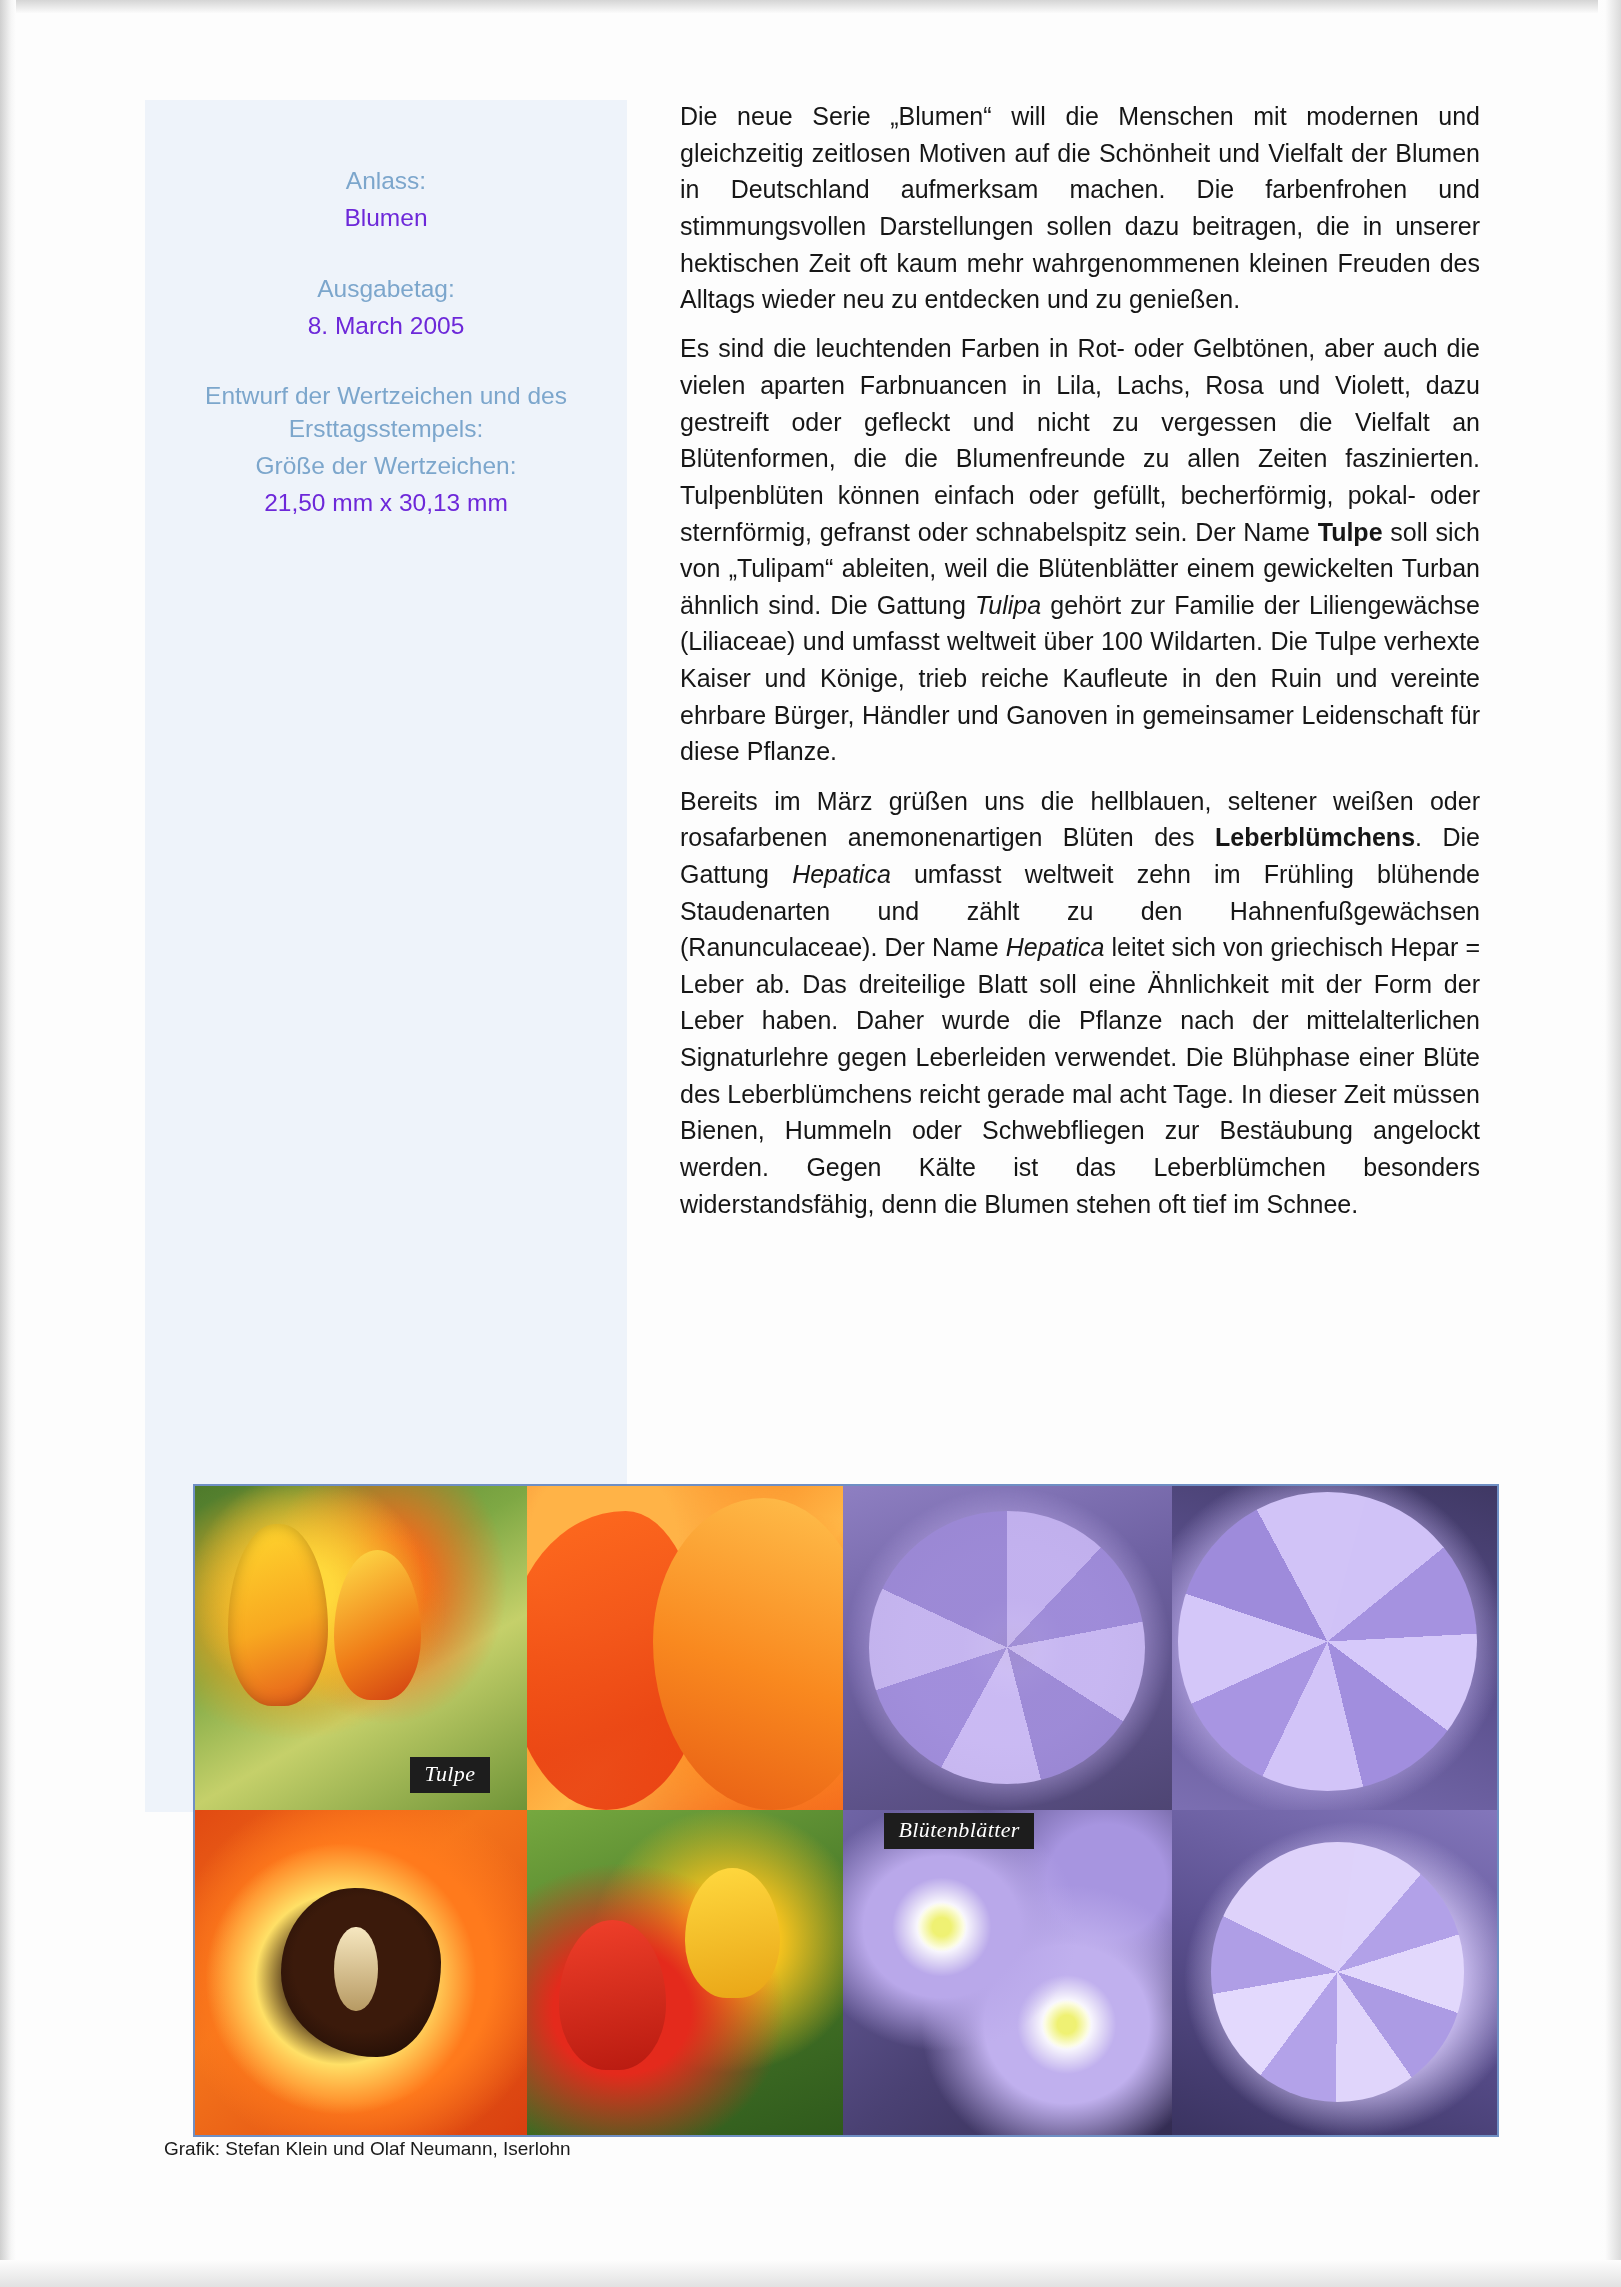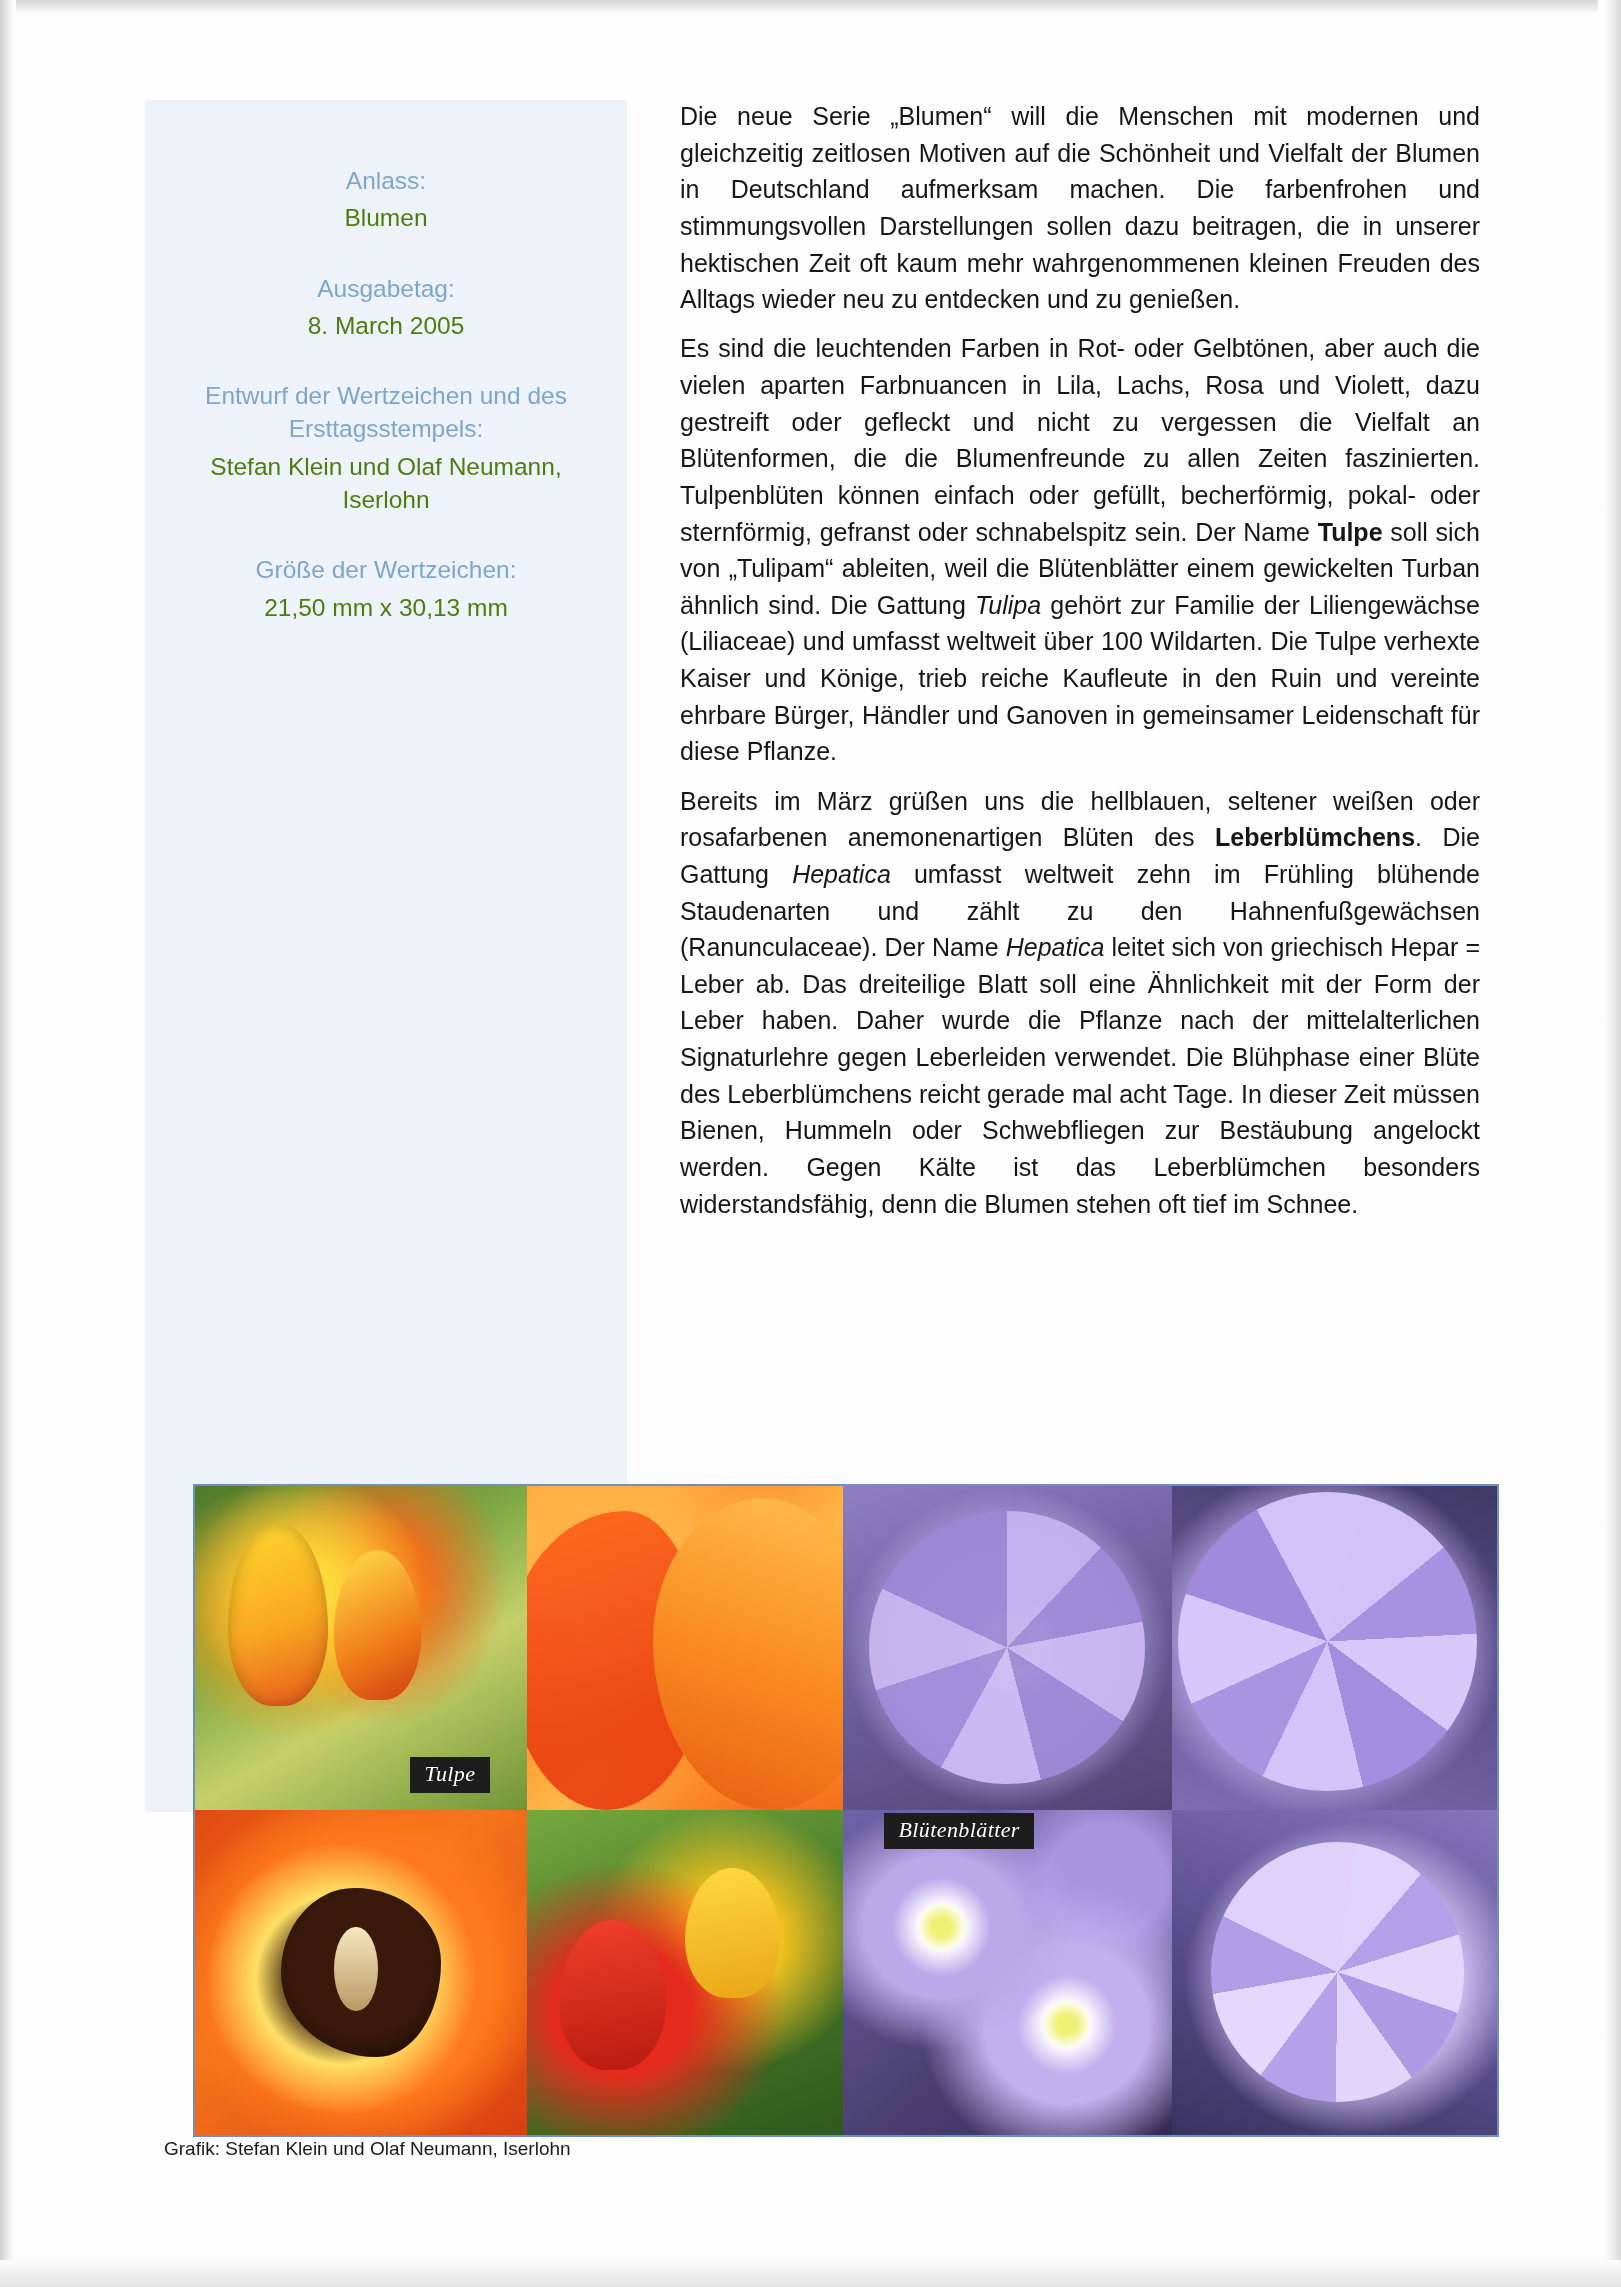--- a/index.html
+++ b/index.html
@@ -58,21 +58,21 @@
     text-align: center;
   }
   .field-label {
     color: #7ca6cc;
     font-size: 24.5px;
     line-height: 1.34;
     margin: 0 0 3.6px 0;
     font-weight: 400;
   }
   .field-value {
-    color: #4d7c0f;
+    color: #6d28d9;
     font-size: 24.5px;
     line-height: 1.36;
     margin: 0 0 38px 0;
     font-weight: 400;
   }
   .field-block:last-child .field-value { margin-bottom: 0; }
 
   
   .article {
     position: absolute;
@@ -275,21 +275,20 @@
         <div class="field-value">Blumen</div>
       </div>
 
       <div class="field-block">
         <div class="field-label">Ausgabetag:</div>
         <div class="field-value">8. March 2005</div>
       </div>
 
       <div class="field-block">
         <div class="field-label">Entwurf der Wertzeichen und des Ersttagsstempels:</div>
-        <div class="field-value">Stefan Klein und Olaf Neumann, Iserlohn</div>
       </div>
 
 
       <div class="field-block">
         <div class="field-label">Größe der Wertzeichen:</div>
         <div class="field-value">21,50 mm x 30,13 mm</div>
       </div>
 
 
     </div>

